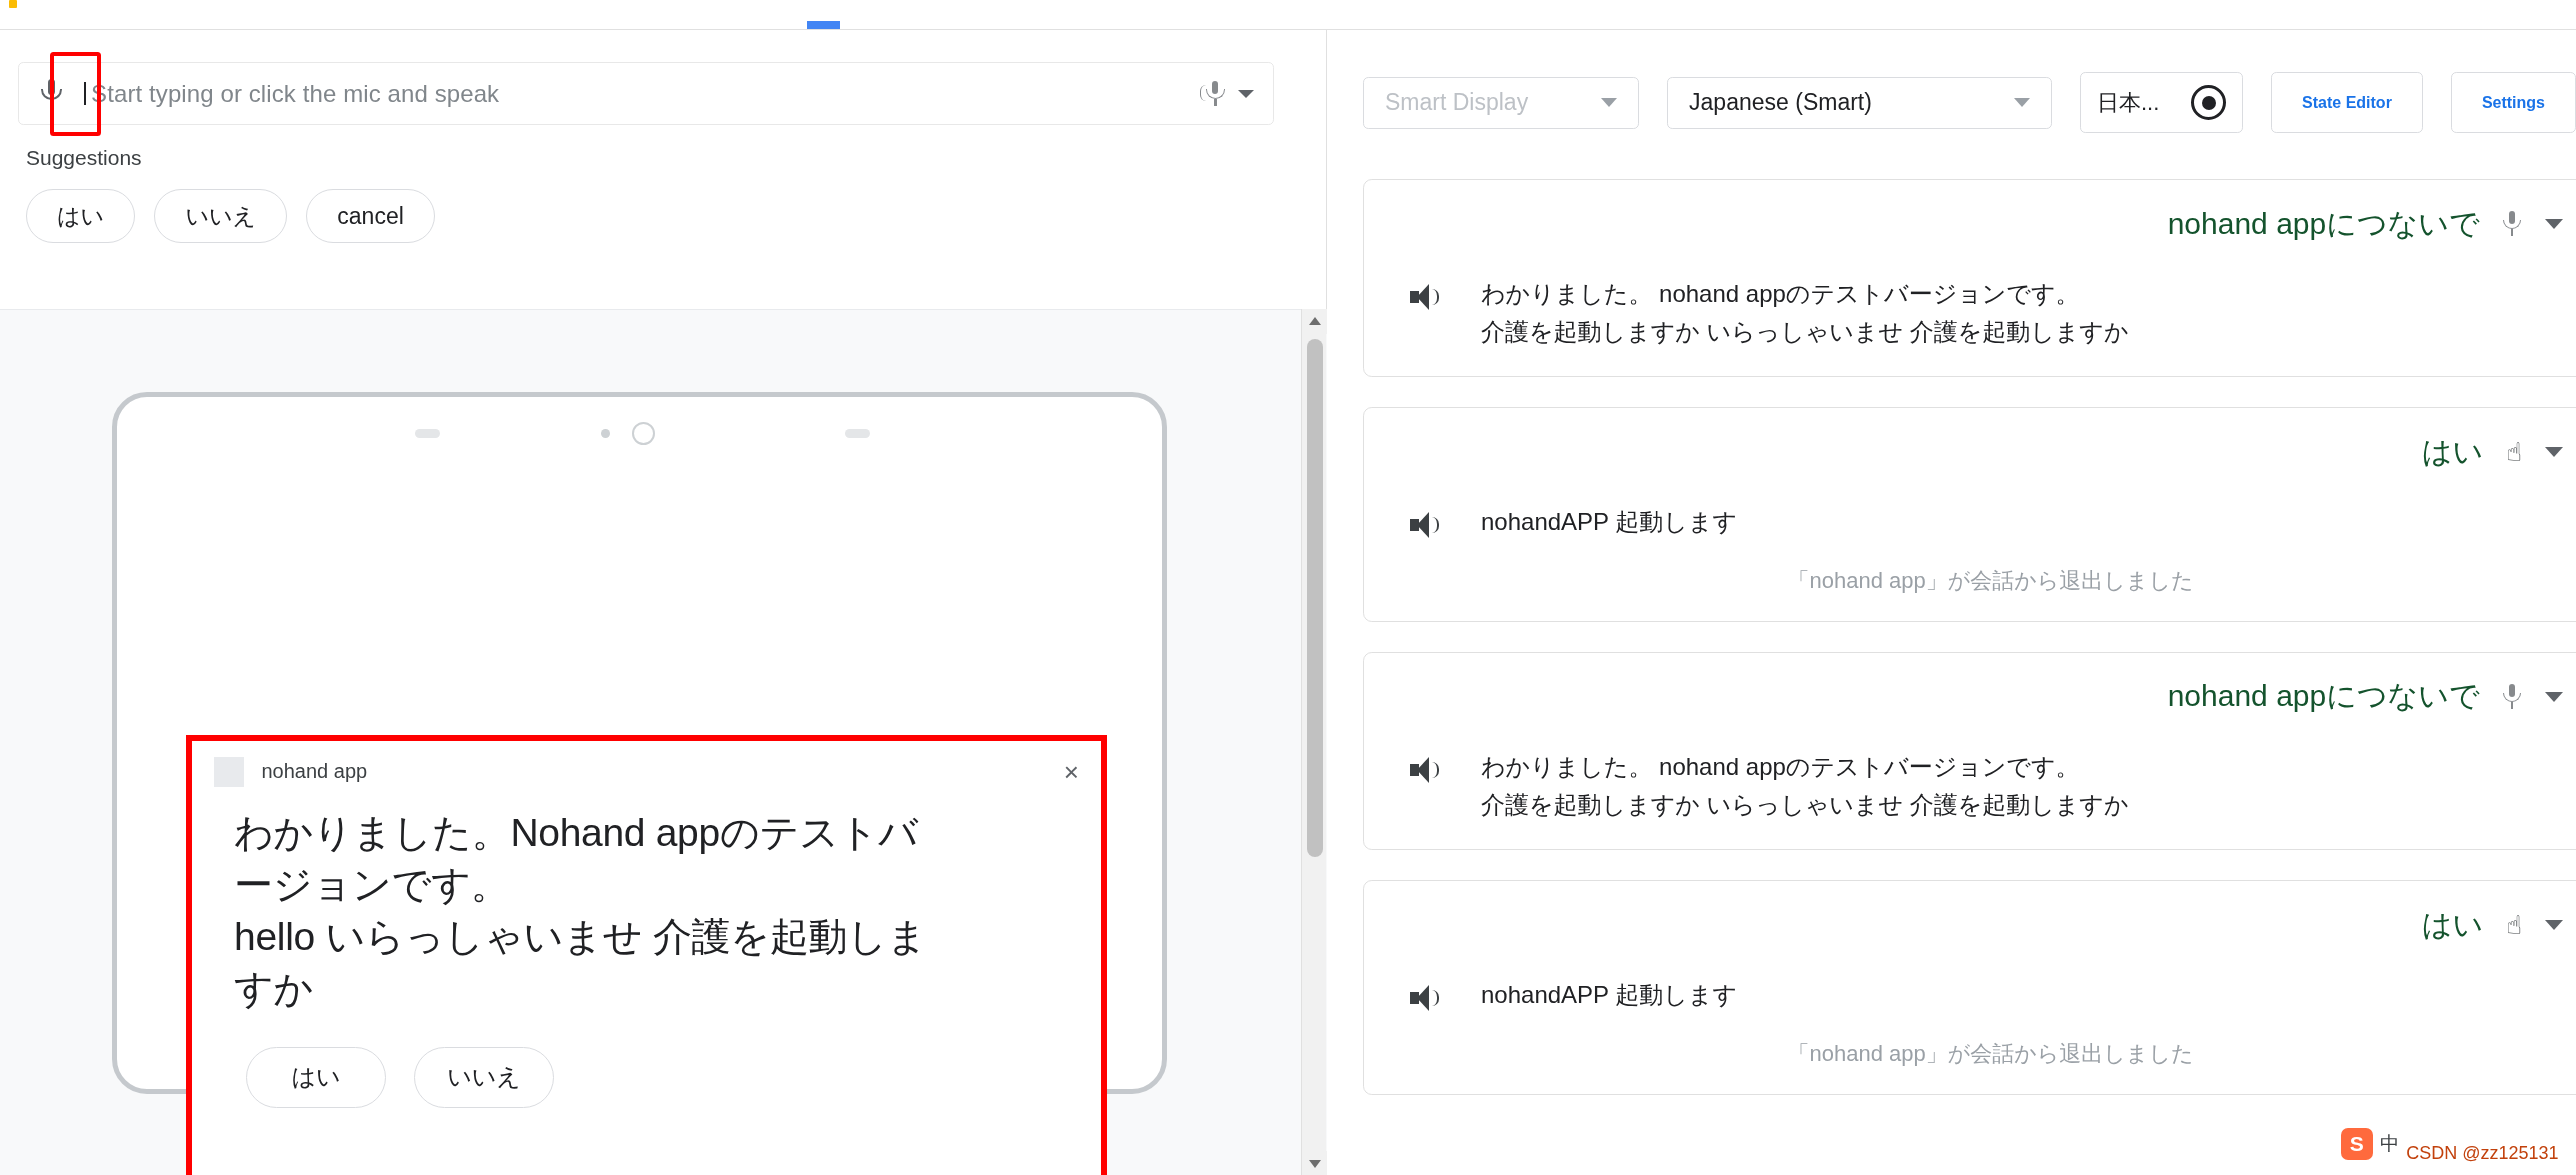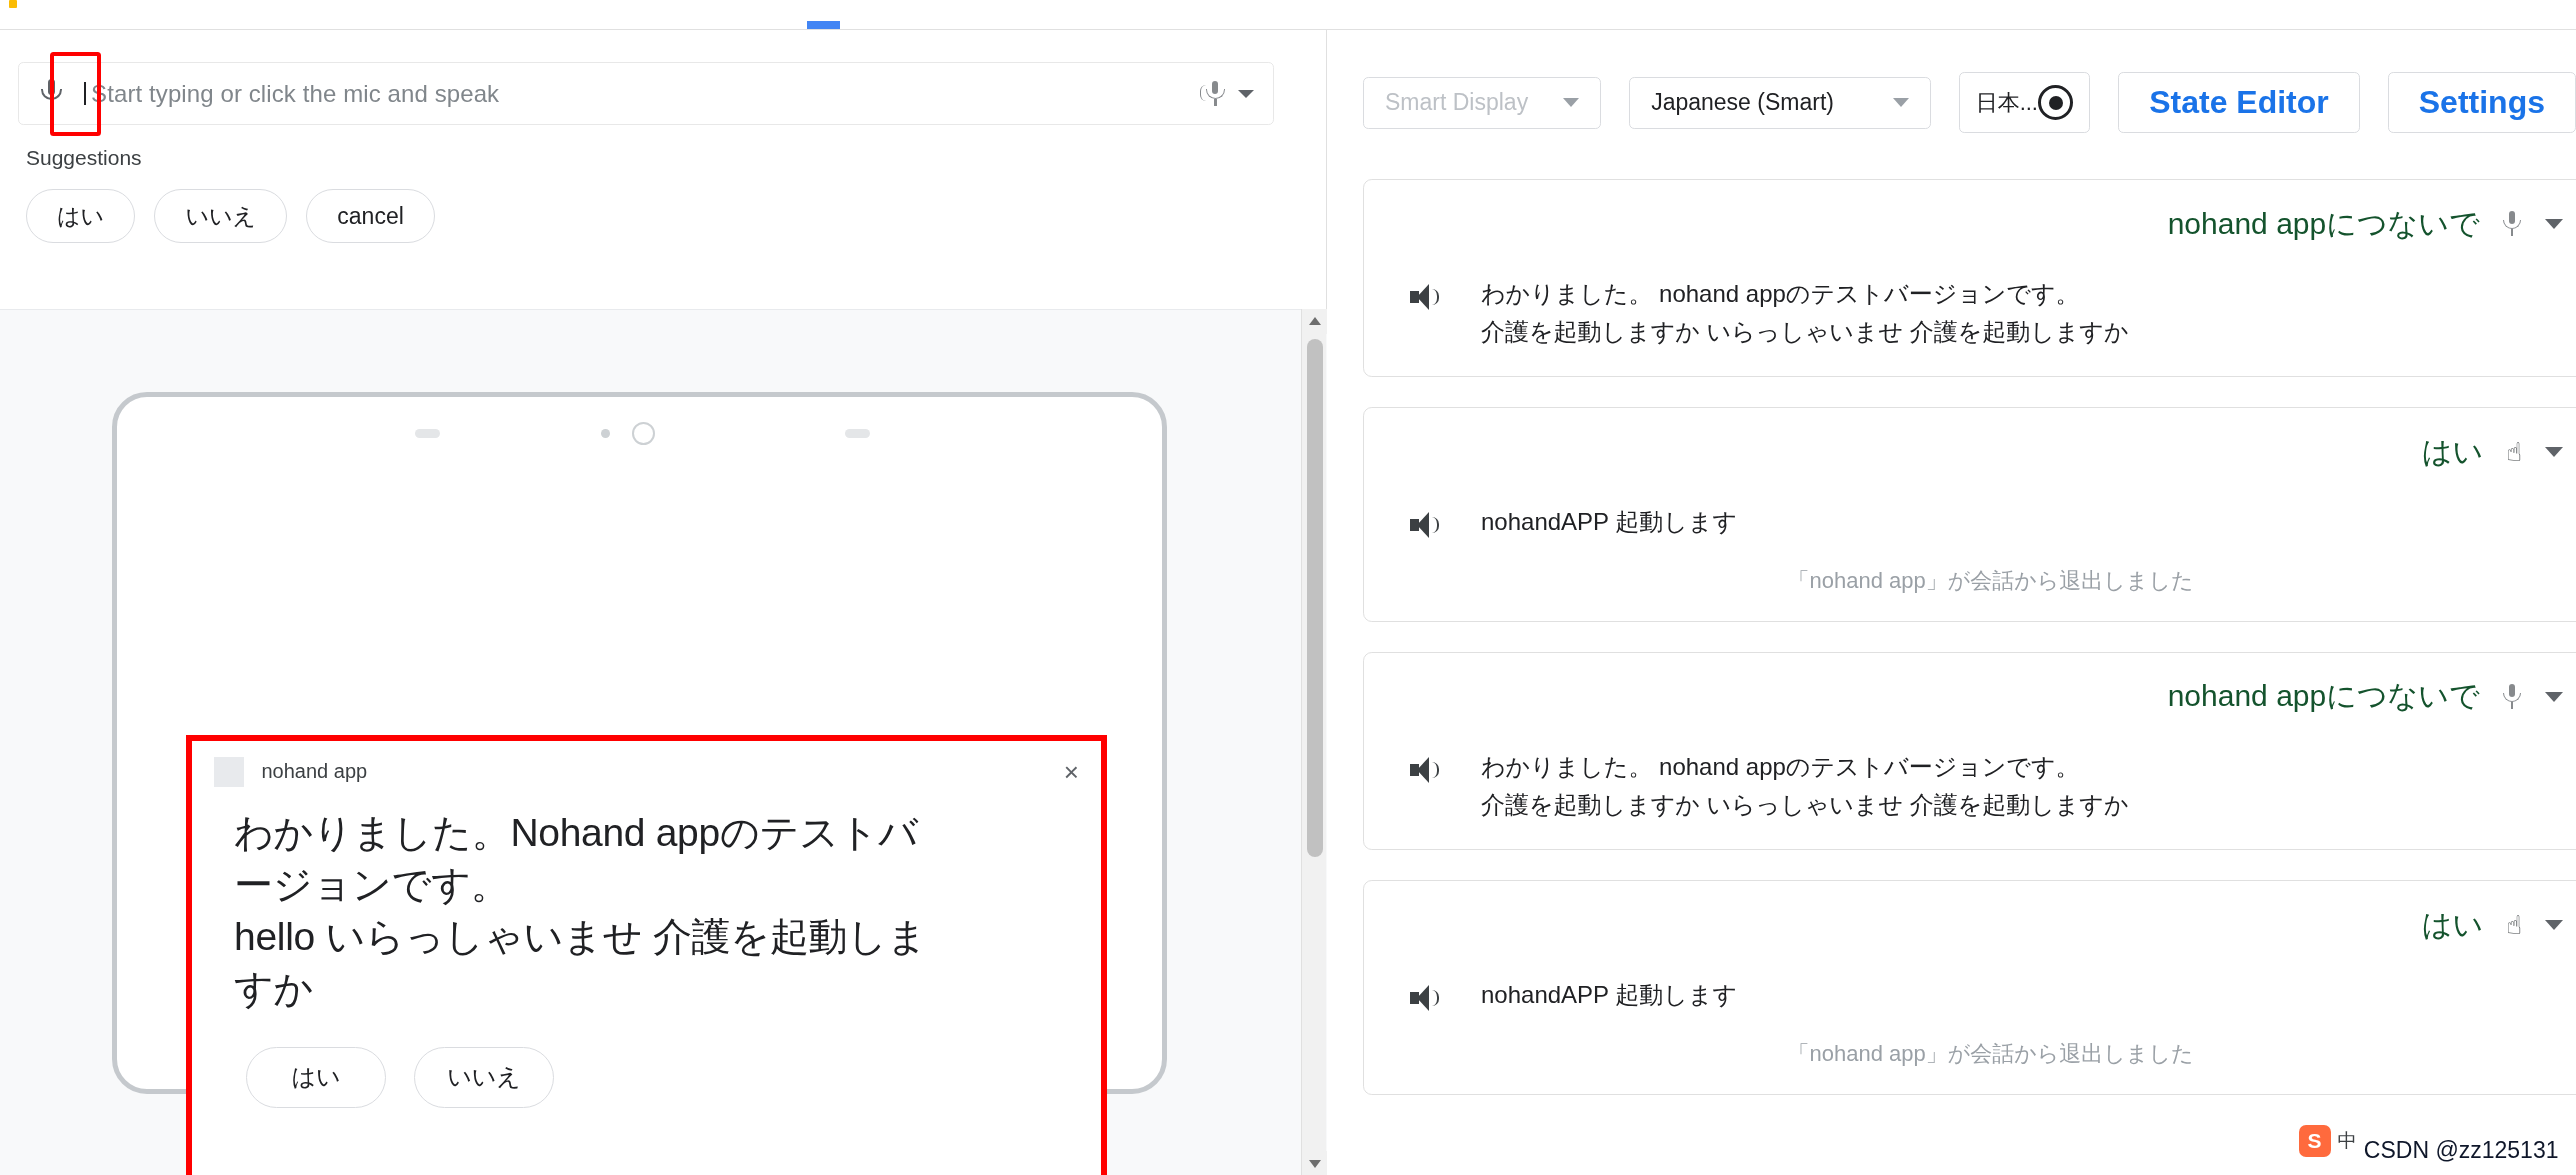--- a/index.html
+++ b/index.html
@@ -227,21 +227,21 @@
     position: relative; flex: none;
   }
   .loc-icon::after {
     content: ""; position: absolute; left: 50%; top: 50%;
     transform: translate(-50%,-50%);
     width: 14px; height: 14px; background: #202124; border-radius: 50%;
   }
   .tbtn {
     height: 61px; border: 1.8px solid #dadce0; border-radius: 5.3px; background: #fff;
     display: flex; align-items: center; justify-content: center;
-    padding: 12px 30px; font-size: 32px; color: #1a73e8; font-weight: bold;
+    padding: 12px 30px; font-size: 16px; color: #1a73e8; font-weight: bold;
     white-space: nowrap;
   }
 
   .convo { margin: 46px 0 0 35px; width: 1316px; }
   .conv-card {
     width: 1255px; border: 1.8px solid #e0e0e0; border-radius: 8.8px;
     background: #fff; margin-bottom: 30px; padding: 23px 0 24.6px 0;
   }
   .user-row {
     display: flex; align-items: center; justify-content: flex-end;
@@ -279,21 +279,21 @@
     position: absolute; right: 10.5px; bottom: 8.8px;
     display: flex; align-items: center; gap: 7px;
     background: rgba(255,255,255,.85); padding: 3.5px 7px; border-radius: 5.3px;
   }
   .wm-logo {
     width: 32px; height: 32px; background: #ff6a3d; border-radius: 7px;
     color: #fff; font-size: 21px; font-weight: bold;
     display: flex; align-items: center; justify-content: center;
   }
   .wm-txt { font-size: 19.3px; color: #3c4043; }
-  .wm-blue { font-size: 23px; color: #0f172a; margin-top: 19px; }
+  .wm-blue { font-size: 18px; color: #c2410c; margin-top: 19px; }
 </style>
 </head>
 <body>
 
 <div class="app">
 
   <div class="topbar">
     <div class="topbar-dot"></div>
     <div class="tab-indicator"></div>
   </div>

